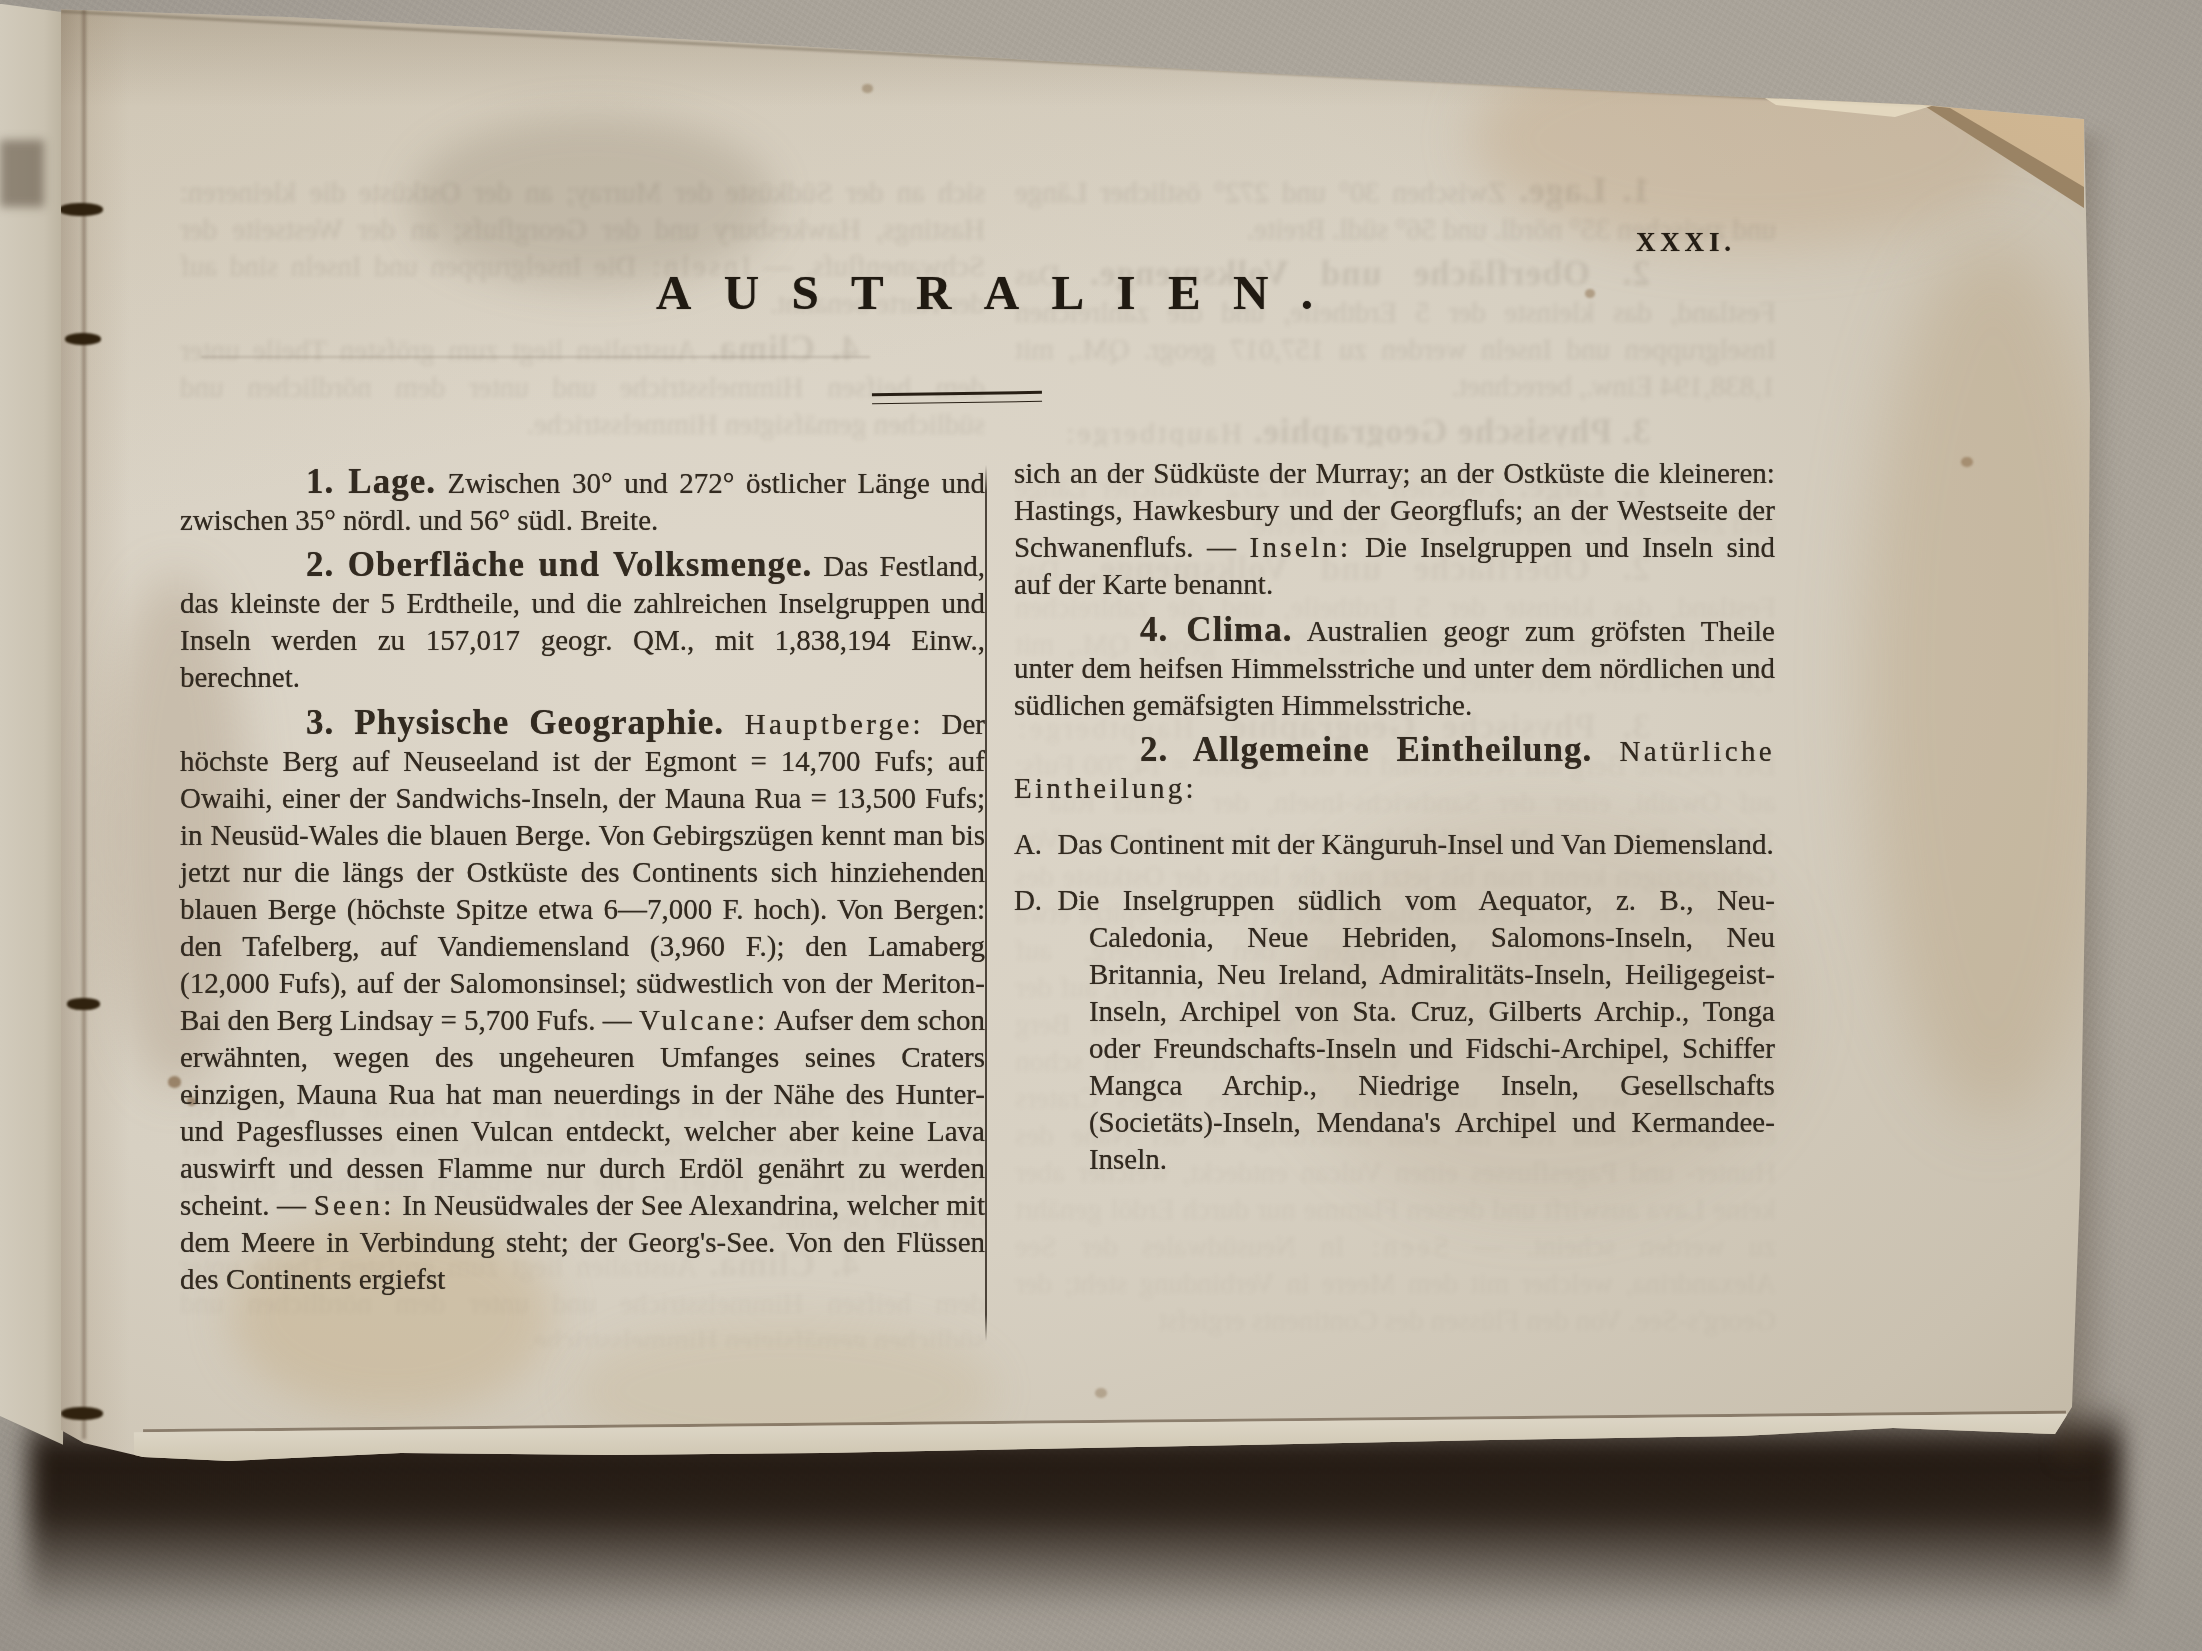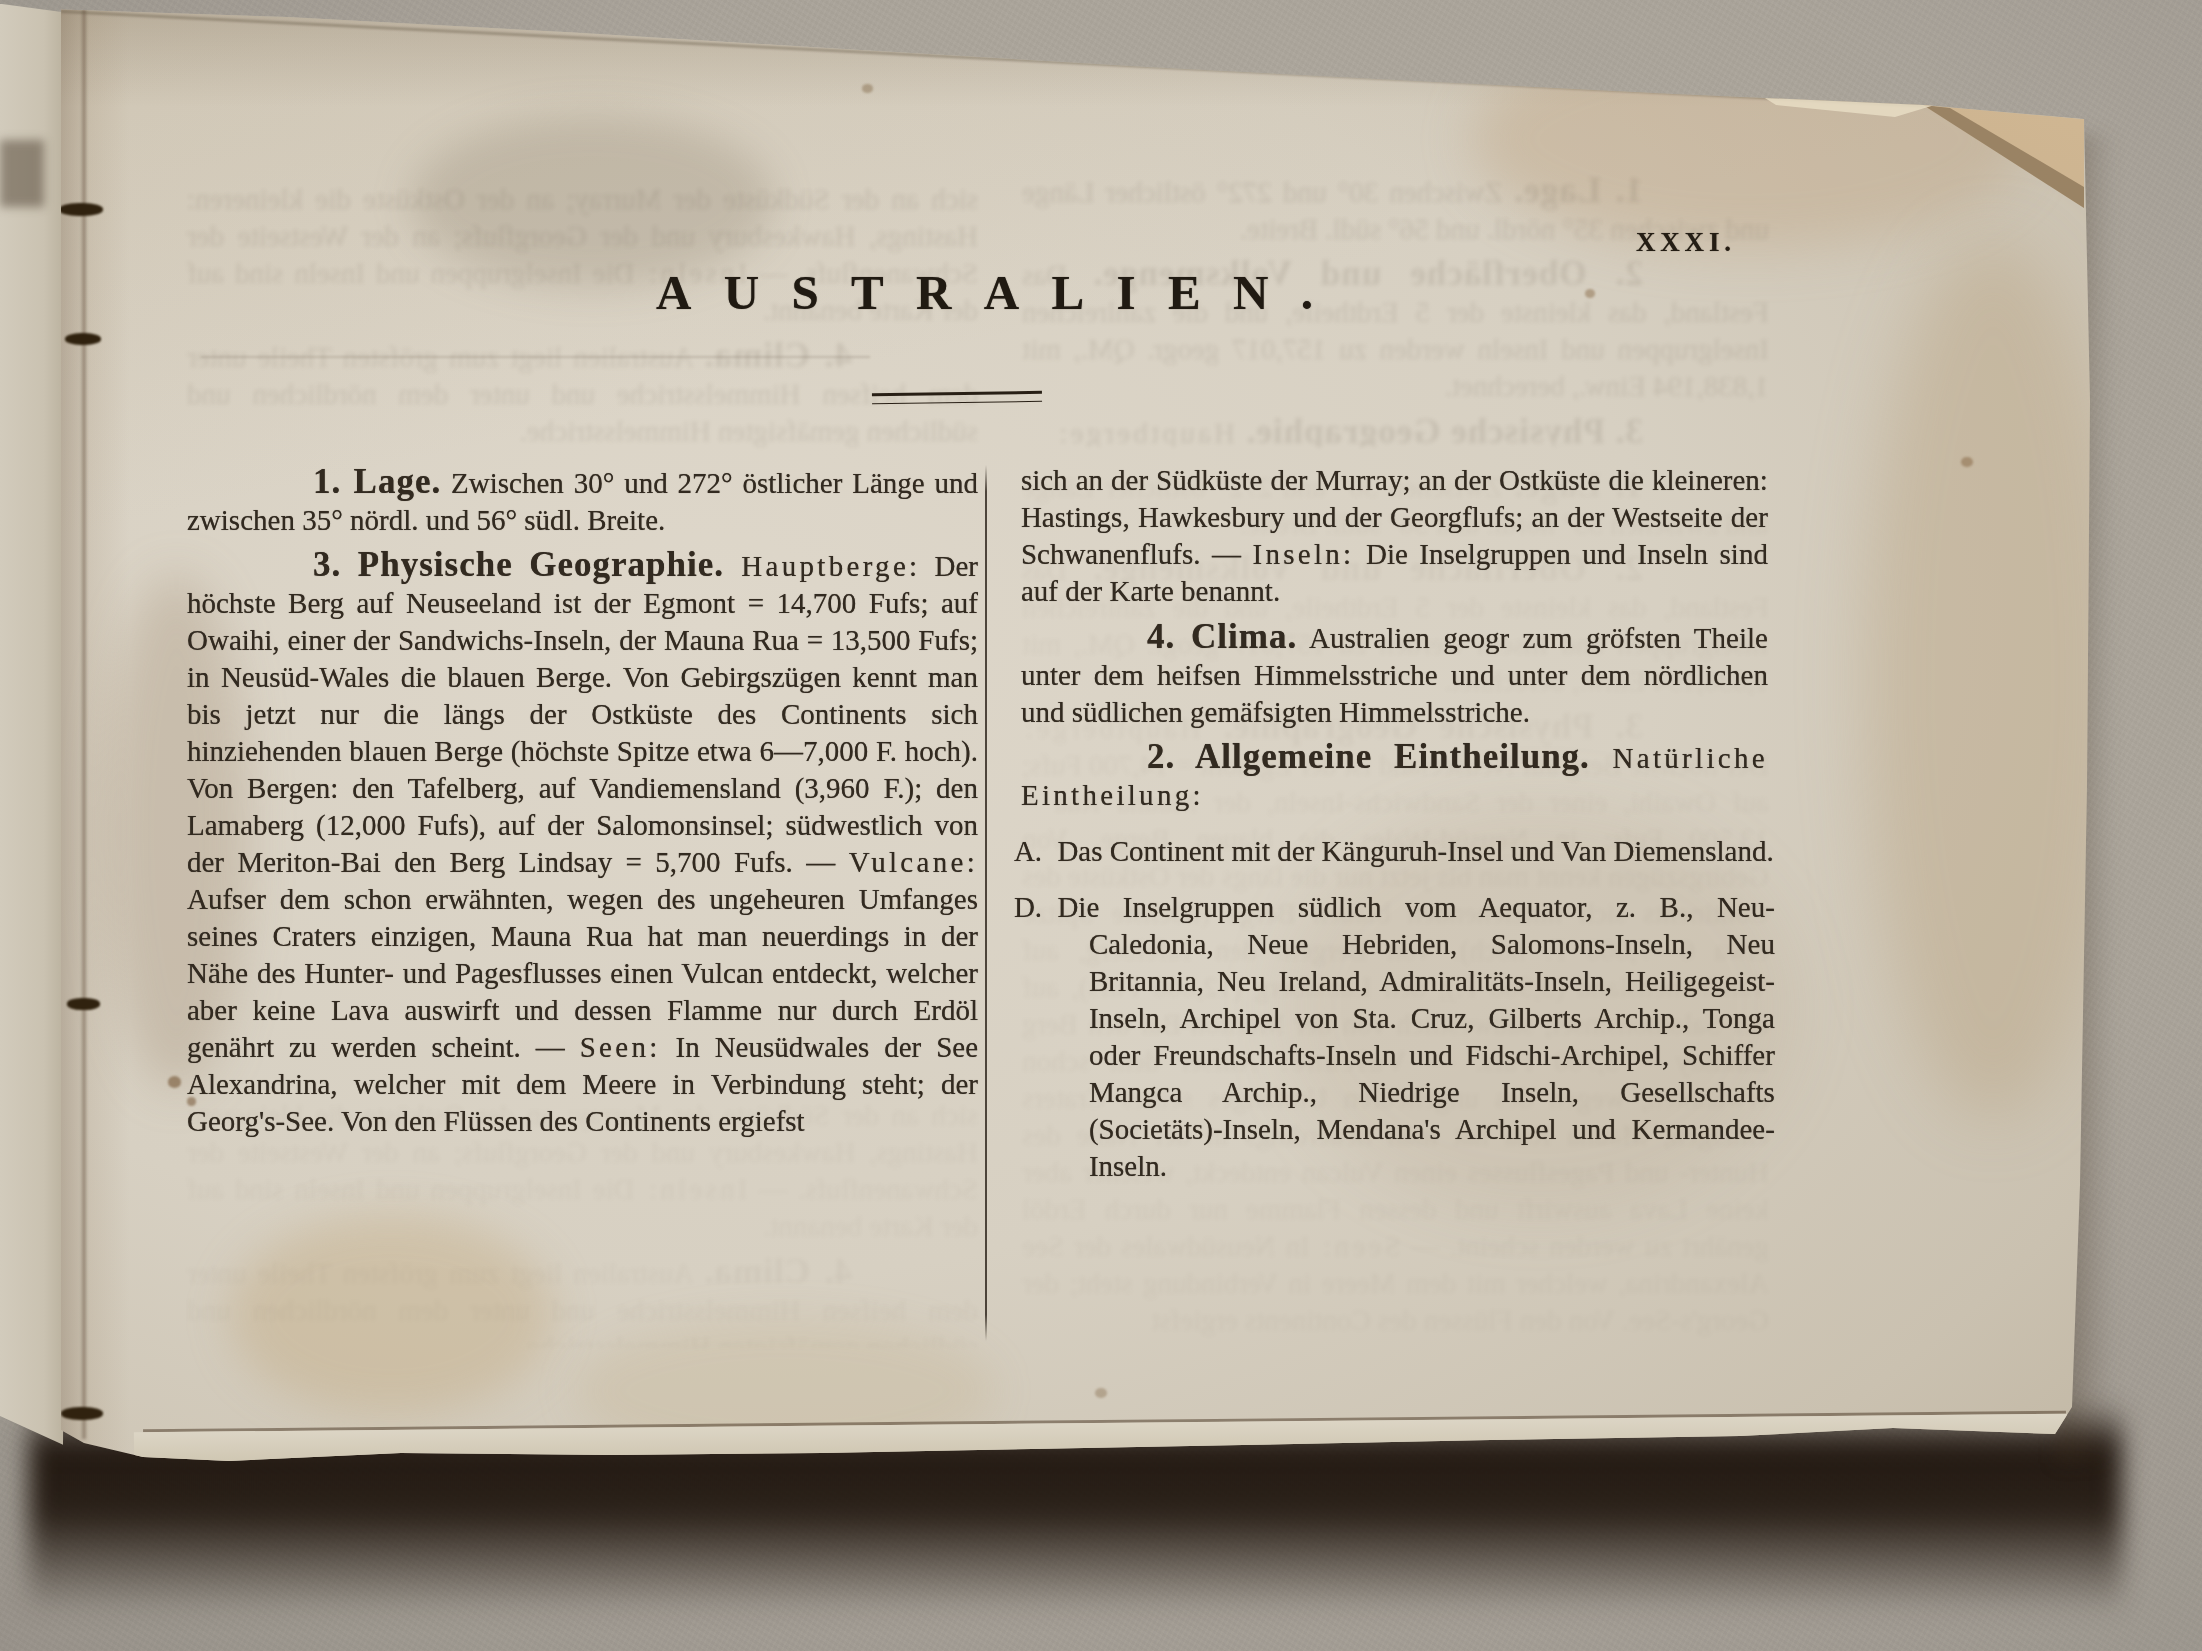--- a/index.html
+++ b/index.html
@@ -122,21 +122,21 @@
   .columns{
     position:absolute;left:180px;top:455px;width:1598px;display:flex;align-items:flex-start;
   }
   .col-left{width:805px;}
   .col-divider{
     width:1.9px;height:876px;margin-top:9.6px;margin-right:27px;
     background:linear-gradient(to bottom, rgba(42,33,24,0), rgba(42,33,24,.8) 3%, rgba(42,33,24,.8) 97%, rgba(42,33,24,0));
   }
   .col-right{width:761px;}
   .para{
-    font-size:29px;line-height:37px;text-align:justify;color:#322a20;margin:7px;
+    font-size:29px;line-height:37px;text-align:justify;color:#322a20;margin:0;
     text-shadow:0 0 0.7px rgba(46,38,28,.75);
   }
   .para.indent{text-indent:126px;}
   .para.sect{margin-top:7.6px;}
   .seg-head{font-size:35px;font-weight:bold;letter-spacing:1px;}
   .seg-sperr{letter-spacing:3.3px;font-family:Liberation Serif, serif;}
   .item{
     font-size:29px;line-height:37px;text-align:justify;color:#322a20;
     padding-left:75px;text-indent:-75px;margin-top:19px;
     text-shadow:0 0 0.7px rgba(46,38,28,.75);
@@ -208,20 +208,21 @@
       <div class="para indent sect"><span class="seg-head">4. Clima.</span><span class="seg-body">  Australien liegt zum gröfsten Theile unter dem heifsen Himmelsstriche und unter dem nördlichen und südlichen gemäfsigten Himmelsstriche.</span></div>
     </div>
 
   <div class="page-number">XXXI.</div>
   <div class="title">AUSTRALIEN.</div>
   <div class="rule-double"></div>
 
   <div class="columns">
     <div class="col-left" id="col-left">
         <div class="para indent sect"><span class="seg-head">1. Lage.</span><span class="seg-body">  Zwischen 30° und 272° östlicher Länge und zwischen 35° nördl. und 56° südl. Breite.</span></div>
+        <div class="para indent sect"><span class="seg-head">2. Oberfläche und Volksmenge.</span><span class="seg-body"> Das Festland, das kleinste der 5 Erdtheile, und die zahlreichen Inselgruppen und Inseln werden zu 157,017 geogr. QM., mit 1,838,194 Einw., berechnet.</span></div>
         <div class="para indent sect"><span class="seg-head">3. Physische Geographie.</span><span class="seg-sperr"> Hauptberge:</span><span class="seg-body"> Der höchste Berg auf Neuseeland ist der Egmont = 14,700 Fufs; auf Owaihi, einer der Sandwichs-Inseln, der Mauna Rua = 13,500 Fufs; in Neusüd-Wales die blauen Berge. Von Gebirgszügen kennt man bis jetzt nur die längs der Ostküste des Continents sich hinziehenden blauen Berge (höchste Spitze etwa 6—7,000 F. hoch). Von Bergen: den Tafelberg, auf Vandiemensland (3,960 F.); den Lamaberg (12,000 Fufs), auf der Salomonsinsel; südwestlich von der Meriton-Bai den Berg Lindsay = 5,700 Fufs. — </span><span class="seg-sperr">Vulcane:</span><span class="seg-body"> Aufser dem schon erwähnten, wegen des ungeheuren Umfanges seines Craters einzigen, Mauna Rua hat man neuerdings in der Nähe des Hunter- und Pagesflusses einen Vulcan entdeckt, welcher aber keine Lava auswirft und dessen Flamme nur durch Erdöl genährt zu werden scheint. — </span><span class="seg-sperr">Seen:</span><span class="seg-body"> In Neusüdwales der See Alexandrina, welcher mit dem Meere in Verbindung steht; der Georg's-See.  Von den Flüssen des Continents ergiefst</span></div>
       </div>
     <div class="col-divider"></div>
     <div class="col-right" id="col-right">
         <div class="para"><span class="seg-body">sich an der Südküste der Murray;  an der Ostküste die kleineren:  Hastings,  Hawkesbury und der Georgflufs; an der Westseite der Schwanenflufs. — </span><span class="seg-sperr">Inseln:</span><span class="seg-body"> Die Inselgruppen und Inseln sind auf der Karte benannt.</span></div>
         <div class="para indent sect"><span class="seg-head">4. Clima.</span><span class="seg-body">  Australien geogr zum gröfsten Theile unter dem heifsen Himmelsstriche und unter dem nördlichen und südlichen gemäfsigten Himmelsstriche.</span></div>
         <div class="para indent sect"><span class="seg-head">2. Allgemeine Eintheilung.</span><span class="seg-sperr"> Natürliche Eintheilung:</span></div>
         <div class="item"><span class="label">A.</span>Das Continent mit der Känguruh-Insel und Van Diemensland.</div>
         <div class="item"><span class="label">D.</span>Die Inselgruppen südlich vom Aequator, z. B., Neu-Caledonia, Neue Hebriden, Salomons-Inseln, Neu Britannia, Neu Ireland, Admiralitäts-Inseln, Heiligegeist-Inseln, Archipel von Sta. Cruz, Gilberts Archip., Tonga oder Freundschafts-Inseln und Fidschi-Archipel, Schiffer Mangca Archip., Niedrige Inseln, Gesellschafts (Societäts)-Inseln, Mendana's Archipel und Kermandee-Inseln.</div>
       </div>

